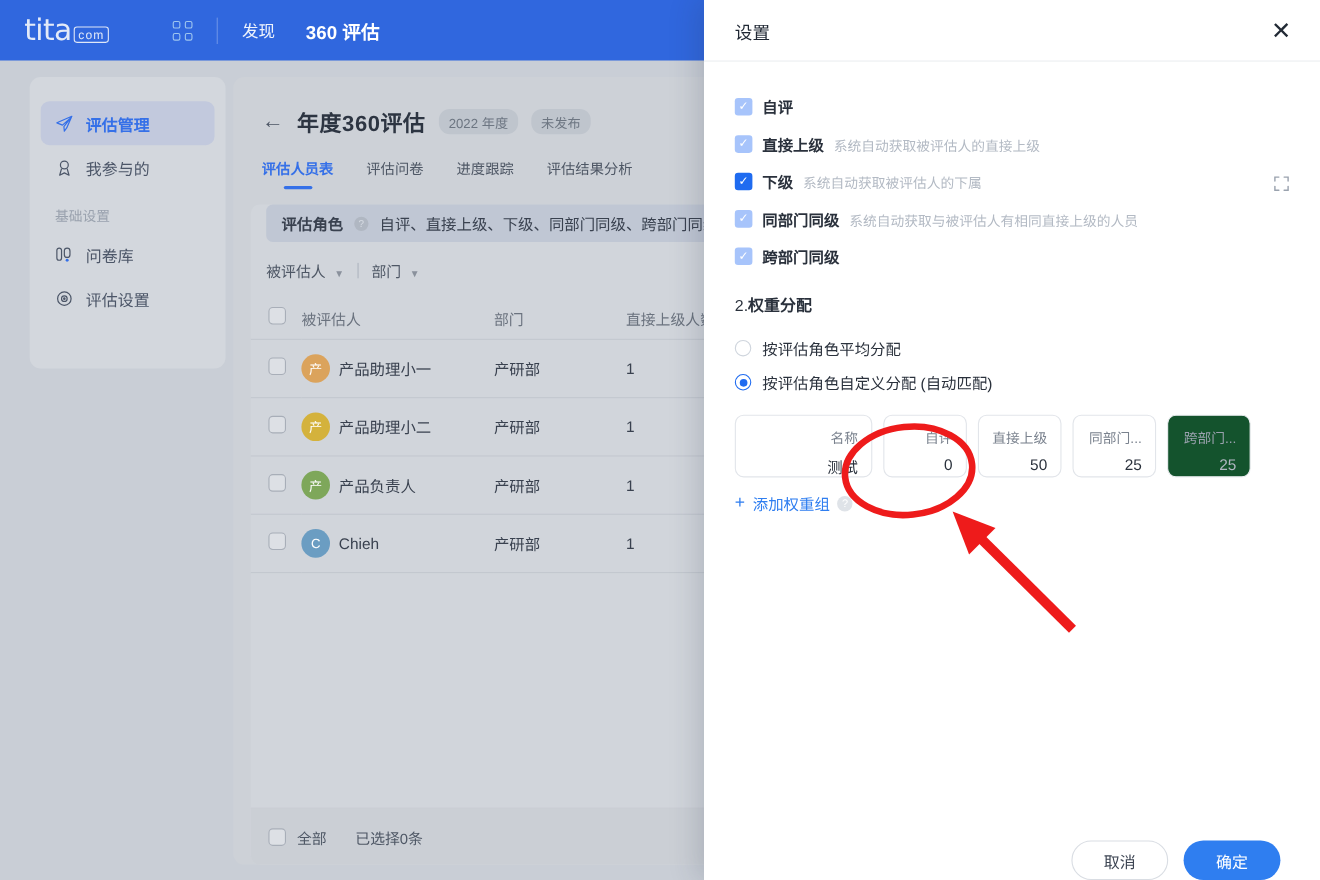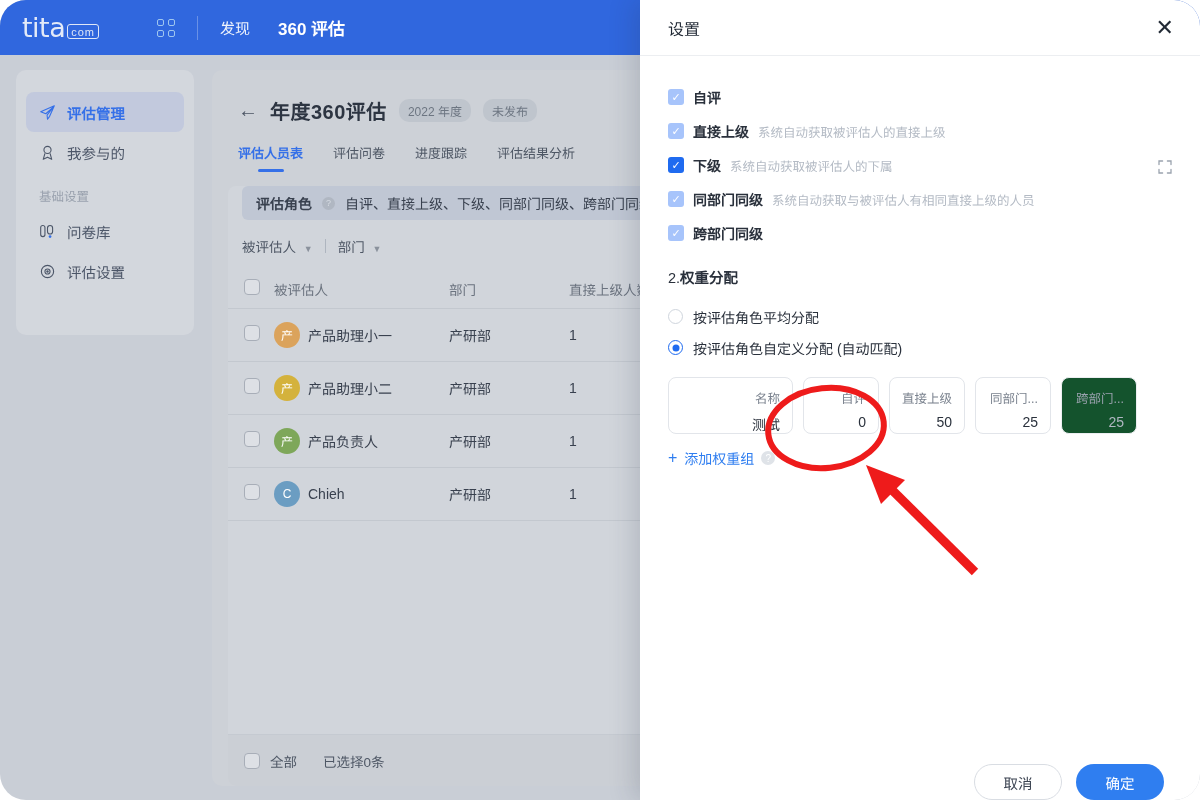--- a/index.html
+++ b/index.html
@@ -3,21 +3,21 @@
 <meta charset="utf-8">
 <title>360 评估 - 设置</title>
 <style>
   * { box-sizing: border-box; margin: 0; padding: 0; }
   html, body {
     width: 1200px; height: 800px;
     overflow: hidden;
     font-family: "Liberation Sans", "DejaVu Sans", sans-serif;
     background: #ffffff;
   }
-  #app { position: relative; width: 1200px; height: 800px; overflow: hidden; border-radius: 26px; }
+  #app { position: relative; width: 1200px; height: 800px; overflow: hidden; }
 
   
   .bg-app {
     position: absolute; inset: 0;
     background: #c9ced6;
   }
   .topbar {
     position: absolute; left: 0; top: 0; width: 1200px; height: 55px;
     background: #3067de;
     border-bottom-right-radius: 14px;
@@ -40,21 +40,21 @@
     padding: 1px 3px 0 3px; margin-bottom: 2px;
   }
   .grid-icon { margin-left: 58px; display: grid; grid-template-columns: 7px 7px; gap: 4px; }
   .grid-icon i { display: block; width: 7px; height: 7px; border: 1.4px solid #9fc6ef; border-radius: 2px; }
   .topbar-sep { margin-left: 22px; width: 1px; height: 24px; background: #6a91e6; }
   .nav-item { margin-left: 22px; color: #eef3fc; font-size: 15px; }
   .nav-item.strong { margin-left: 28px; font-size: 17px; font-weight: bold; color: #fff; }
 
   
   .sidebar {
-    position: absolute; left: 16px; top: 70px; width: 178px; height: 265px;
+    position: absolute; left: 27px; top: 70px; width: 178px; height: 265px;
     background: #d3d7dd; border-radius: 10px; padding-top: 22px;
   }
   .side-item {
     height: 40px; margin: 0 10px; display: flex; align-items: center;
     gap: 11px; padding-left: 13px; border-radius: 8px;
     color: #4c5668; font-size: 14.5px;
   }
   .side-item.active { background: #c2c9dd; color: #3570e8; font-weight: bold; }
   .side-group {
     color: #9aa2ae; font-size: 12.5px; padding-left: 23px;

